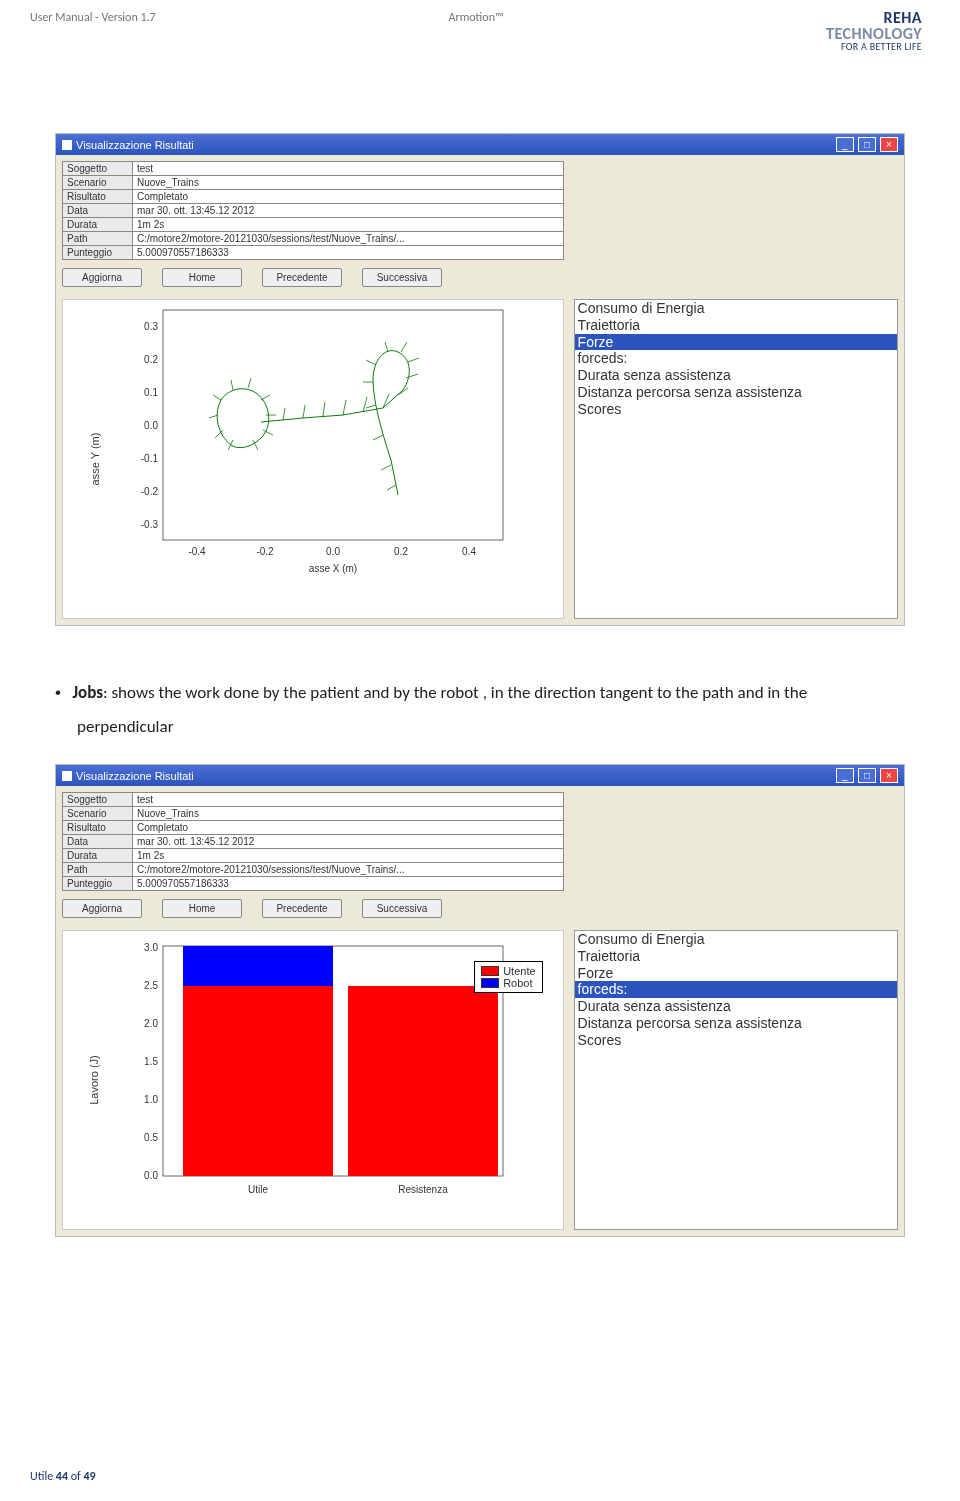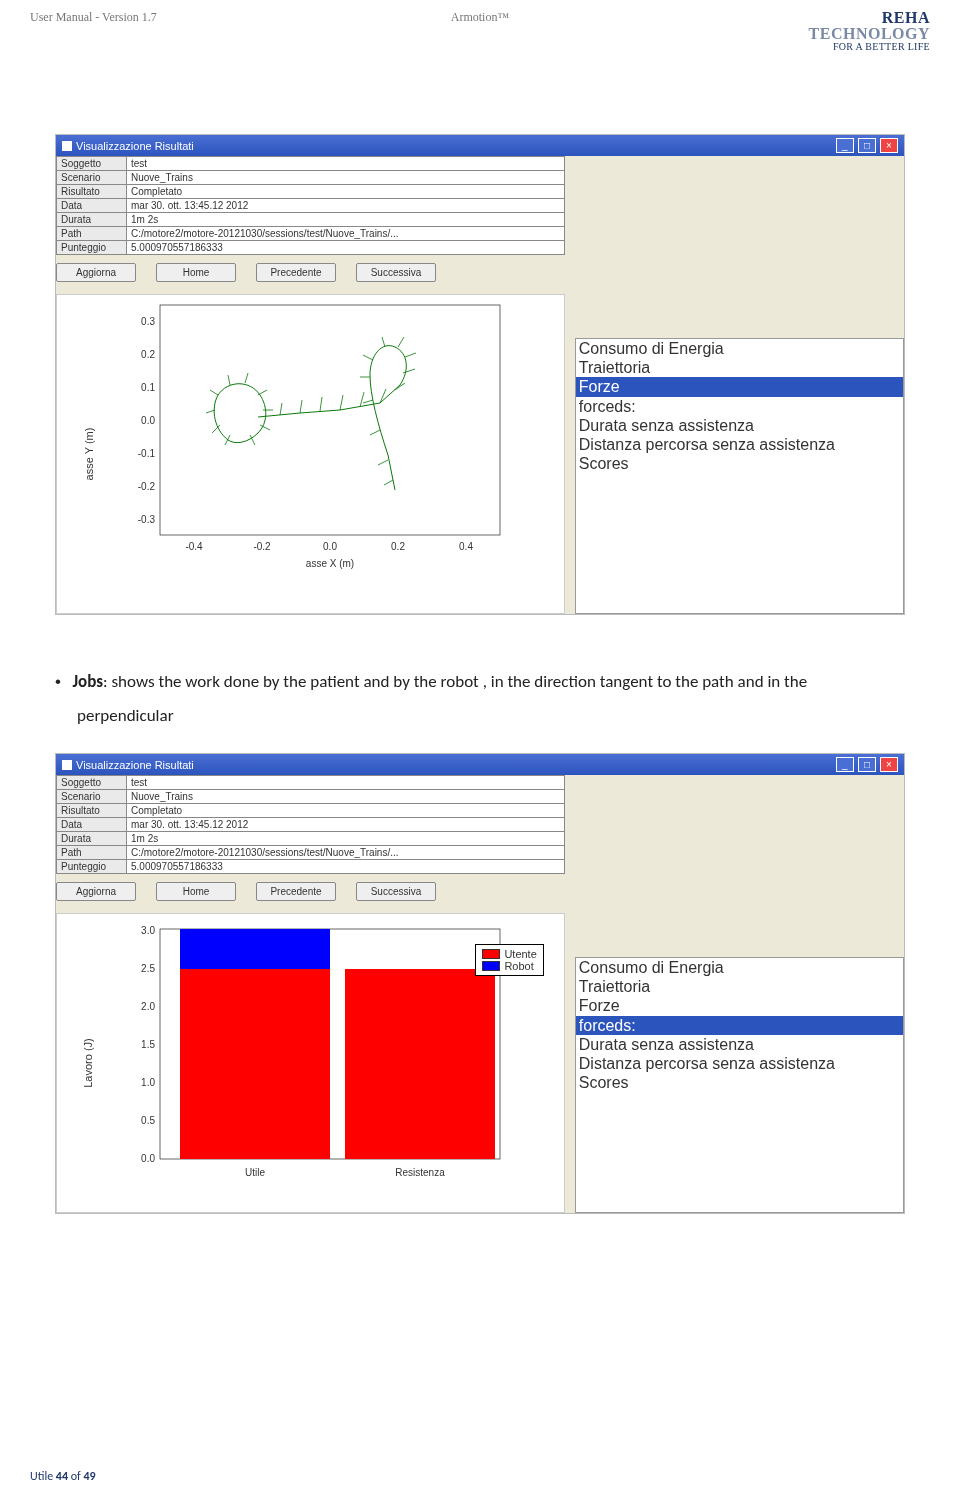--- a/index.html
+++ b/index.html
@@ -8,24 +8,23 @@
     background: #fff;
     width: 960px;
     height: 1501px;
     position: relative;
     color: #333;
   }
   .header {
     display: flex;
     justify-content: space-between;
     align-items: flex-start;
-    padding: 10px 30px 0 30px;
+    padding: 10px 38px 0 30px;
     font-size: 12px;
     color: #777;
-    font-family: Liberation Serif, serif;
   }
   .header-left { flex: 1; }
   .header-center { flex: 1; text-align: center; }
   .header-right { flex: 1; text-align: right; }
   .logo { display: inline-block; text-align: right; line-height: 1; }
   .logo-reha { color: #20386a; font-weight: bold; font-size: 16px; letter-spacing: 0.5px; }
   .logo-tech { color: #7a8aa6; font-weight: bold; font-size: 16px; letter-spacing: 0.5px; }
   .logo-tag { color: #20386a; font-size: 10px; letter-spacing: 0.3px; display: block; }
   .content { padding: 80px 55px 0 55px; }
   .screenshot-wrap { border: 1px solid #bbb; background: #efefef; margin-bottom: 40px; }
@@ -41,36 +40,36 @@
   }
   .win-title-left { display: flex; align-items: center; gap: 4px; }
   .win-icon { width: 10px; height: 10px; background: #fff; display: inline-block; }
   .win-controls span {
     display: inline-block; width: 18px; height: 15px;
     font-size: 10px; text-align: center; line-height: 14px;
     border: 1px solid #fff; margin-left: 1px; font-family: Arial;
   }
   .win-controls .close { background: #e44; }
   .win-controls .min, .win-controls .max { background: #4a6fd4; }
-  .win-body { background: #ece9d8; padding: 0; font-family: Tahoma, sans-serif; font-size: 10px; }
+  .win-body { background: #ece9d8; padding: 6px; font-family: Tahoma, sans-serif; font-size: 10px; }
   .info-table { width: 60%; border-collapse: collapse; background: #fff; font-size: 10px; }
   .info-table td { border: 1px solid #888; padding: 1px 4px; color: #333; }
   .info-table td.lbl { background: #eaeaea; width: 70px; }
   .btn-row { margin-top: 8px; display: flex; gap: 20px; }
   .btn {
     border: 1px solid #888; background: #efefef; font-size: 10px;
     padding: 3px 0; width: 80px; text-align: center; border-radius: 2px;
   }
   .plot-area { display: flex; gap: 10px; margin-top: 12px; }
   .plot-left { background: #fff; border: 1px solid #ccc; flex: 0 0 60%; position: relative; height: 320px; }
   .plot-title { text-align: center; font-size: 12px; color: #444; padding-top: 6px; }
   .chart-svg { display: block; margin: 0 auto; }
   .side-list {
     flex: 1; background: #fff; border: 1px solid #999;
-    font-size: 16px; overflow: hidden; margin-top: 44px;
+    font-size: 14px; overflow: hidden;
   }
   .side-list div { padding: 0 3px; color: #333; line-height: 1.2; white-space: nowrap; }
   .side-list .sel { background: #2c54bd; color: #fff; }
   .body-text {
     font-size: 17px; color: #222; line-height: 2;
     padding: 10px 0 20px 22px; text-indent: -22px;
   }
   .bullet { font-family: Arial; }
   .bold { font-weight: bold; }
   .footer {

